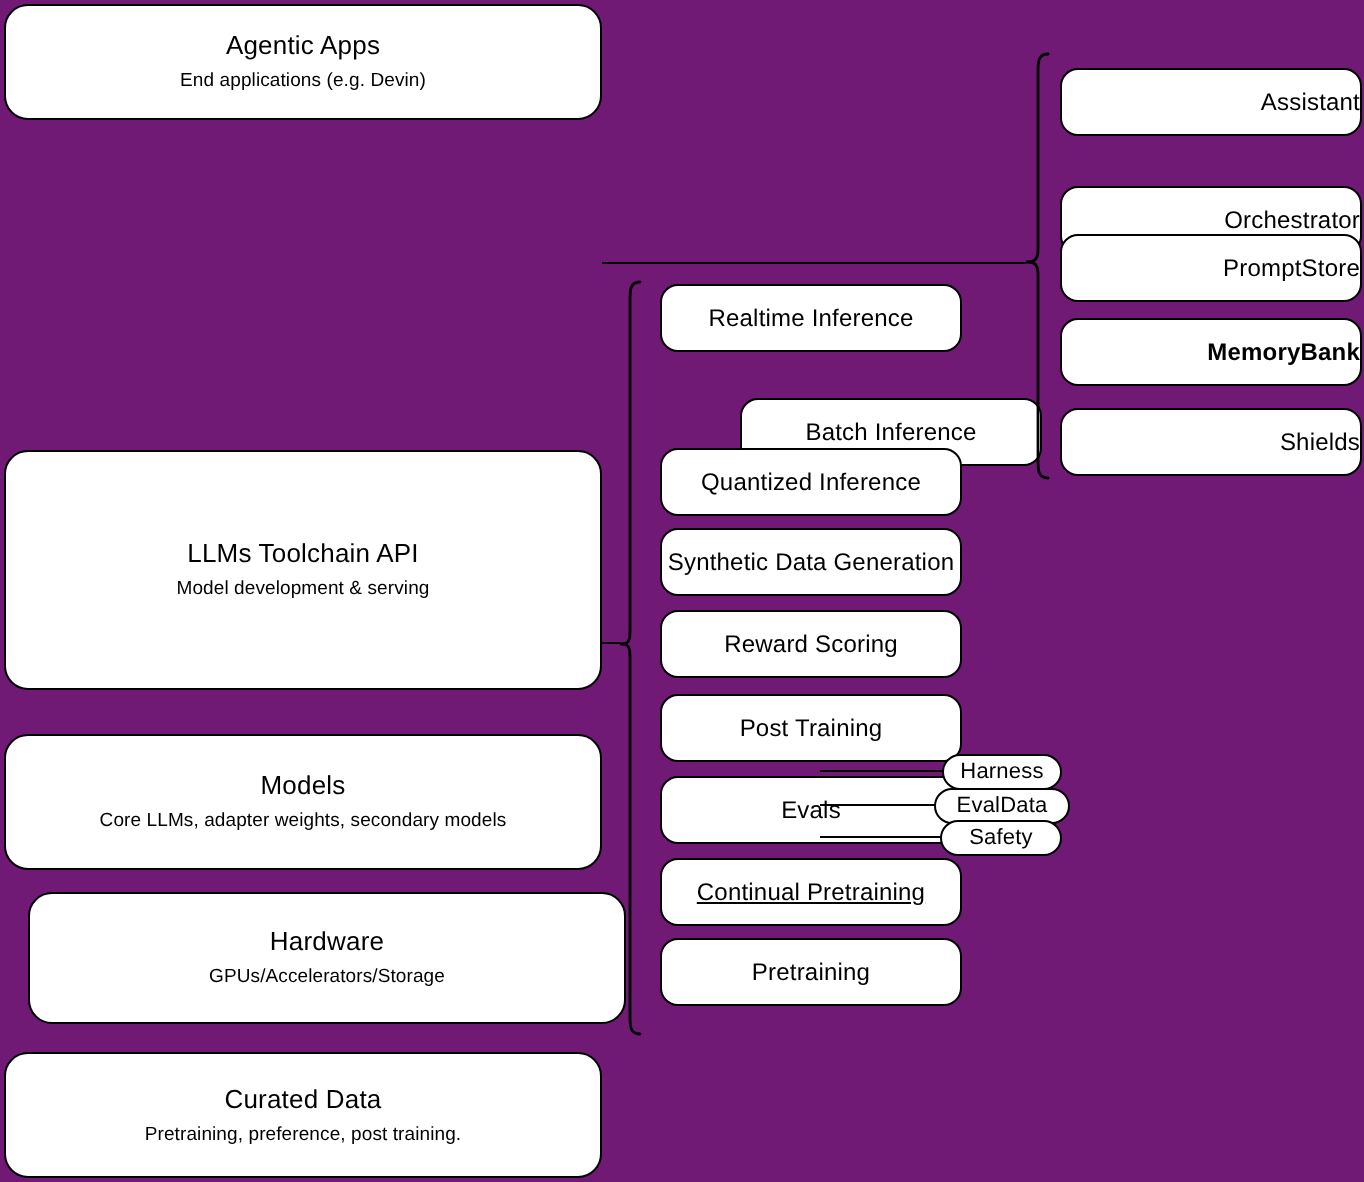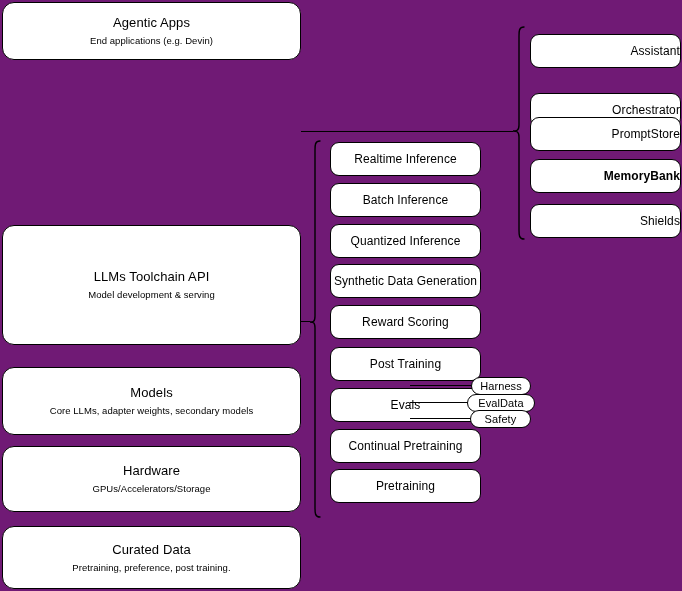--- a/index.html
+++ b/index.html
@@ -95,21 +95,21 @@
   <div class="node layer-node" style="top:225px;height:120px;">
     <div class="layer-title">LLMs Toolchain API</div>
     <div class="layer-sub">Model development &amp; serving</div>
   </div>
 
   <div class="node layer-node" style="top:367px;height:68px;">
     <div class="layer-title">Models</div>
     <div class="layer-sub">Core LLMs, adapter weights, secondary models</div>
   </div>
 
-  <div class="node layer-node" style="top:446px;height:66px;">
+  <div class="node layer-node" style="top:446px;height:66px;margin-left:12px;">
     <div class="layer-title">Hardware</div>
     <div class="layer-sub">GPUs/Accelerators/Storage</div>
   </div>
 
   <div class="node layer-node" style="top:526px;height:63px;">
     <div class="layer-title">Curated Data</div>
     <div class="layer-sub">Pretraining, preference, post training.</div>
   </div>
 
   <div class="connector" style="left:301px;top:131px;width:212px;height:1px;"></div>
@@ -128,39 +128,39 @@
 
   <div class="brace" style="left:512px;top:26px;width:13px;height:214px;">
     <svg width="13" height="214" viewBox="0 0 13 214" fill="none">
       <path d="M12 1 C7 1 7 5 7 10 L7 99 C7 105 4 105 1 105 C4 105 7 105 7 111 L7 204 C7 209 7 213 12 213" stroke="#000000" stroke-width="1.4" fill="none" stroke-linecap="round"></path>
     </svg>
   </div>
 
   <div class="node comp-node mid-node" style="top:142px;">
     <span>Realtime Inference</span>
   </div>
-  <div class="node comp-node mid-node" style="top:183px;">
+  <div class="node comp-node mid-node" style="top:199px;margin-left:40px;">
     <span>Batch Inference</span>
   </div>
   <div class="node comp-node mid-node" style="top:224px;">
     <span>Quantized Inference</span>
   </div>
   <div class="node comp-node mid-node" style="top:264px;">
     <span>Synthetic Data Generation</span>
   </div>
   <div class="node comp-node mid-node" style="top:305px;">
     <span>Reward Scoring</span>
   </div>
   <div class="node comp-node mid-node" style="top:347px;">
     <span>Post Training</span>
   </div>
   <div class="node comp-node mid-node" style="top:388px;">
     <span>Evals</span>
   </div>
-  <div class="node comp-node mid-node" style="top:429px;">
+  <div class="node comp-node mid-node" style="top:429px;text-decoration:underline;">
     <span>Continual Pretraining</span>
   </div>
   <div class="node comp-node mid-node" style="top:469px;">
     <span>Pretraining</span>
   </div>
 
   <div class="node comp-node right-node" style="top:34px;">
     <span>Assistant</span>
   </div>
   <div class="node comp-node right-node" style="top:74px;margin-top:19px;">

